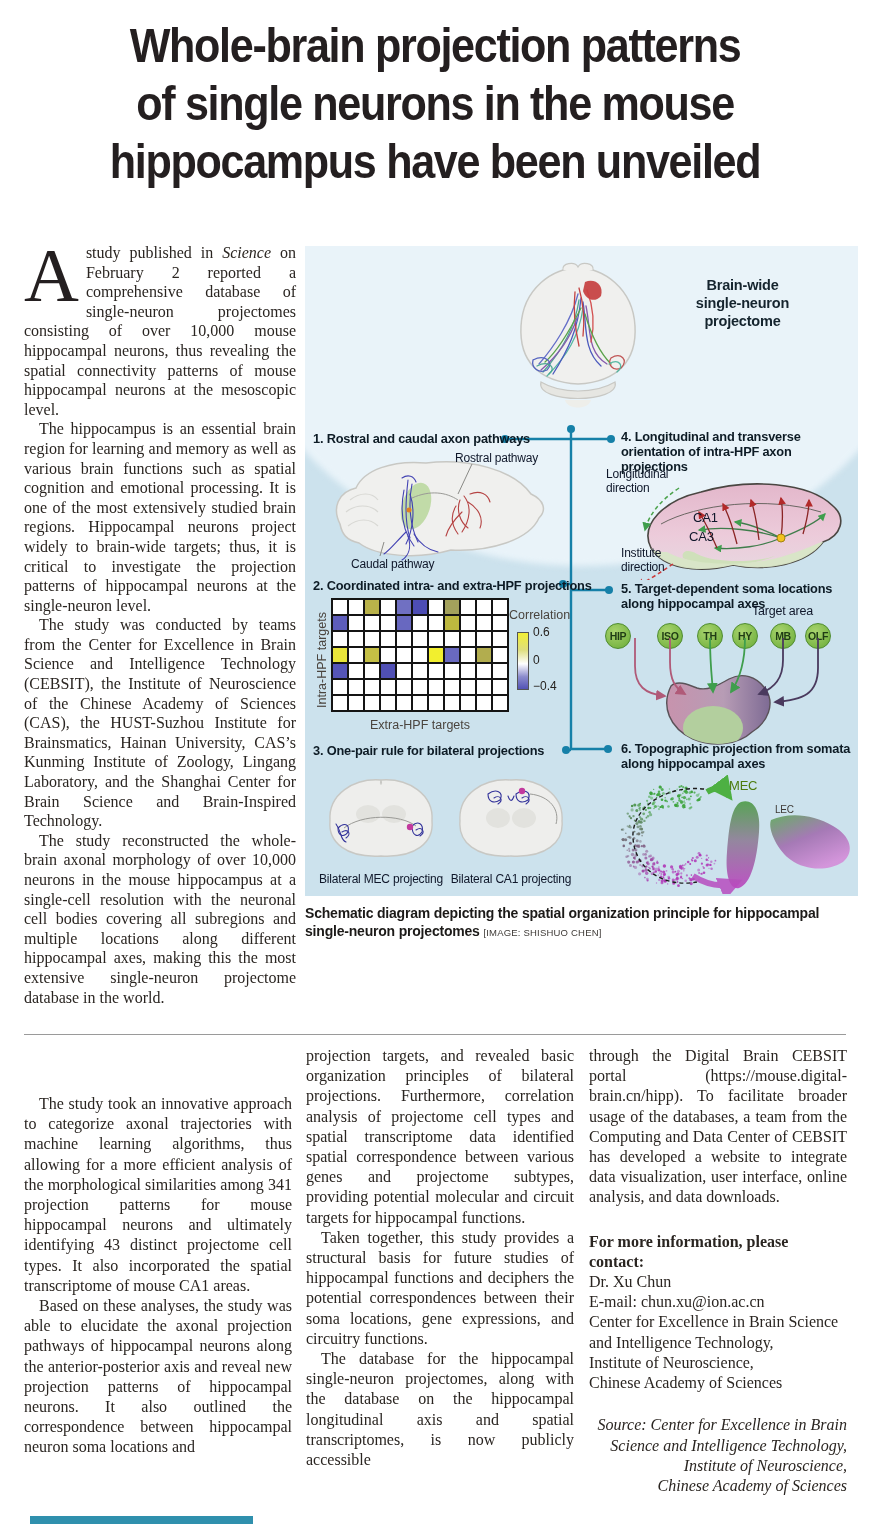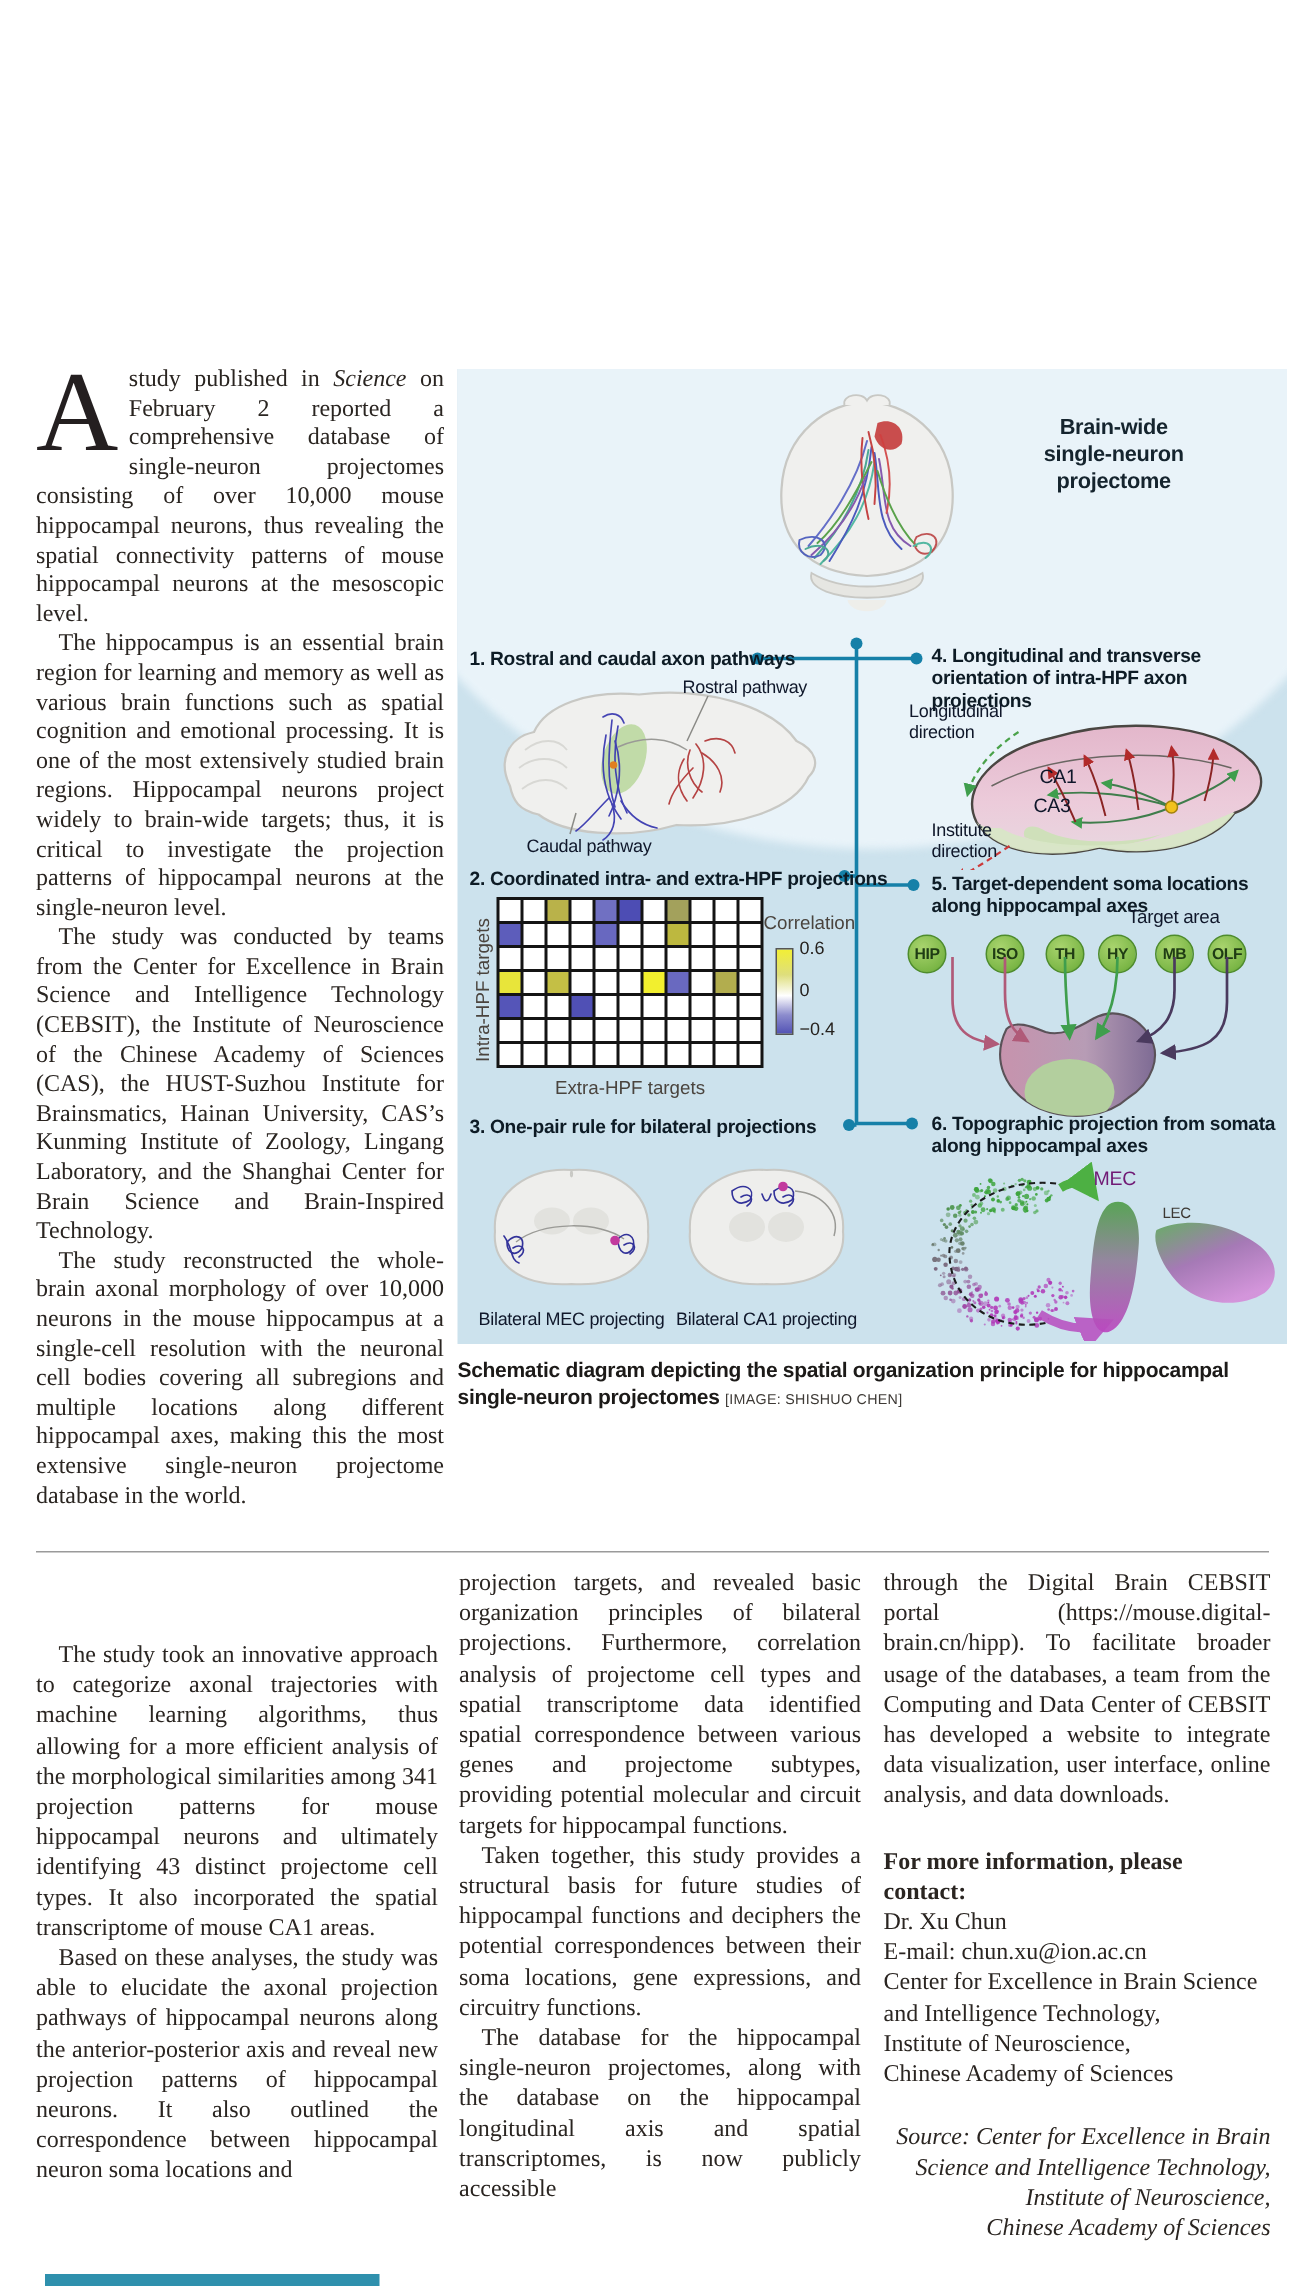--- a/index.html
+++ b/index.html
@@ -58,20 +58,25 @@
   #contact-block p{text-indent:0;text-align:left;line-height:20.2px;}
   #source-block{margin-top:22px;font-style:italic;text-align:right;line-height:20.4px;}
   #bottombar{top:1516px;left:30px;width:223px;height:8px;background:#2f90ad;}
   svg{display:block;}
 </style>
 </head>
 <body>
 
 <div id="page">
 
+  <div id="title" class="abs">
+    <div class="tline">Whole-brain projection patterns</div>
+    <div class="tline">of single neurons in the mouse</div>
+    <div class="tline">hippocampus have been unveiled</div>
+  </div>
 
   <div class="abs bodycol" style="left:24px;top:243px;width:272px;">
     <p class="noindent">
       <span class="dropcap">A</span><span>study published in </span><i>Science</i><span> on February 2 reported a comprehensive database of single-neuron projectomes consisting of over 10,000 mouse hippocampal neurons, thus revealing the spatial connectivity patterns of mouse hippocampal neurons at the mesoscopic level.</span>
     </p>
     <p>The hippocampus is an essential brain region for learning and memory as well as various brain functions such as spatial cognition and emotional processing. It is one of the most extensively studied brain regions. Hippocampal neurons project widely to brain-wide targets; thus, it is critical to investigate the projection patterns of hippocampal neurons at the single-neuron level.</p>
     <p>The study was conducted by teams from the Center for Excellence in Brain Science and Intelligence Technology (CEBSIT), the Institute of Neuroscience of the Chinese Academy of Sciences (CAS), the HUST-Suzhou Institute for Brainsmatics, Hainan University, CAS’s Kunming Institute of Zoology, Lingang Laboratory, and the Shanghai Center for Brain Science and Brain-Inspired Technology.</p>
     <p>The study reconstructed the whole-brain axonal morphology of over 10,000 neurons in the mouse hippocampus at a single-cell resolution with the neuronal cell bodies covering all subregions and multiple locations along different hippocampal axes, making this the most extensive single-neuron projectome database in the world.</p>
   </div>
 
@@ -715,21 +720,21 @@
           <circle cx="64.3" cy="31.7" r="1.6" fill="rgb(61,164,61)" fill-opacity="0.85"></circle>
           <circle cx="94.1" cy="90.9" r="1.5" fill="rgb(176,58,184)" fill-opacity="0.88"></circle>
           <circle cx="98.6" cy="94.8" r="1.3" fill="rgb(176,58,184)" fill-opacity="0.63"></circle>
         </g>
       <path d="M98,16 C54,8 18,34 20,64 C22,96 52,114 84,108" fill="none" stroke="#1c1c1c" stroke-width="1.4" stroke-dasharray="4 3"></path>
       <path d="M94,18 C104,12 110,14 116,22" fill="none" stroke="#4db043" stroke-width="6" marker-end="url(#arrBigG)"></path>
       <path d="M80,102 C96,112 110,114 124,108" fill="none" stroke="#b84cc0" stroke-width="6" opacity="0.85" marker-end="url(#arrBigP)"></path>
       <path d="M128,28 C140,24 148,36 146,58 C144,86 138,110 126,114 C117,116 112,102 114,78 C116,54 118,33 128,28 Z" fill="url(#mecGrad)" fill-opacity="0.92"></path>
       <path d="M158,46 C176,38 200,40 220,52 C238,62 242,78 230,88 C214,98 192,96 178,86 C166,78 154,56 158,46 Z" fill="url(#lecGrad)" fill-opacity="0.88"></path>
     </svg>
-    <div class="abs sublab" style="left:424px;top:533px;width:40px;font-size:13px;color:#701a75;">MEC</div>
+    <div class="abs sublab" style="left:424px;top:533px;width:40px;font-size:13px;color:#4d7c0f;">MEC</div>
     <div class="abs sublab" style="left:470px;top:557px;width:40px;font-size:10px;color:#3c3833;">LEC</div>
   </div>
 
   <div id="caption" class="abs"><span>Schematic diagram depicting the spatial organization principle for hippocampal single-neuron projectomes </span><span class="credit">[IMAGE: SHISHUO CHEN]</span></div>
 
   <div id="divider" class="abs"></div>
 
   <div class="abs bcol" style="left:24px;top:1094px;width:268px;">
     <p>The study took an innovative approach to categorize axonal trajectories with machine learning algorithms, thus allowing for a more efficient analysis of the morphological similarities among 341 projection patterns for mouse hippocampal neurons and ultimately identifying 43 distinct projectome cell types. It also incorporated the spatial transcriptome of mouse CA1 areas.</p>
     <p>Based on these analyses, the study was able to elucidate the axonal projection pathways of hippocampal neurons along the anterior-posterior axis and reveal new projection patterns of hippocampal neurons. It also outlined the correspondence between hippocampal neuron soma locations and</p>

